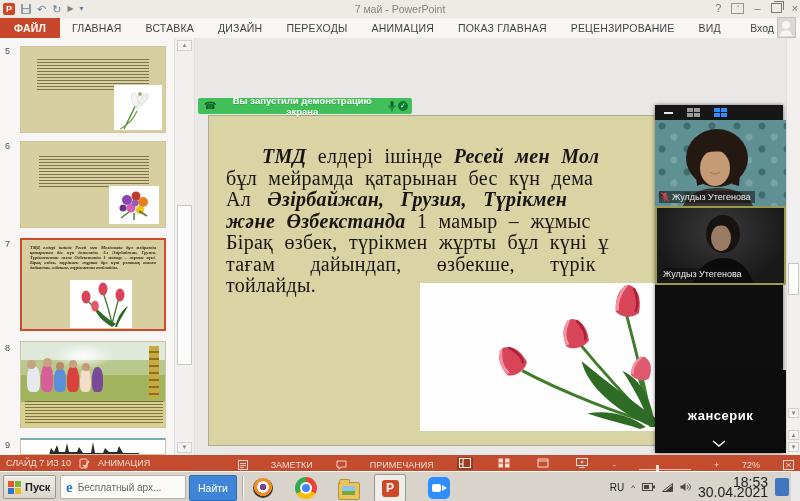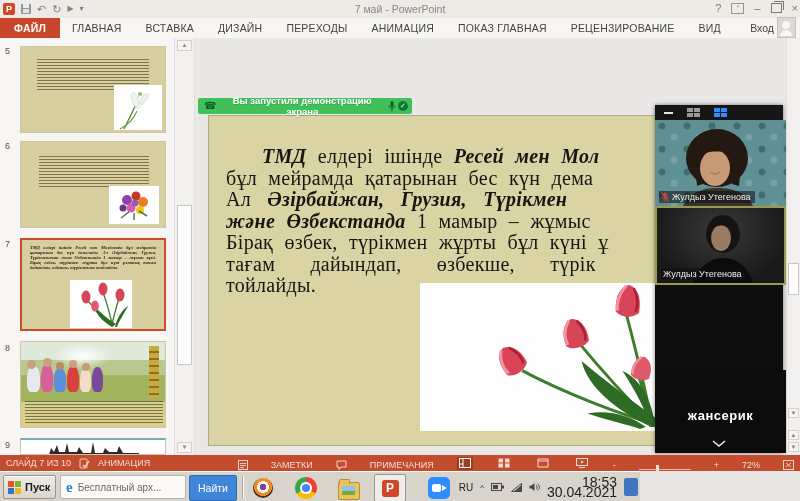--- a/index.html
+++ b/index.html
@@ -91,21 +91,21 @@
   
   #statusbar{left:0;top:455px;width:800px;height:16px;background:#c34b2e;z-index:20;display:flex;align-items:center;
              color:#f6ddd4;font-size:9px;padding:0 6px;box-sizing:border-box;gap:8px;}
   .sb-right{margin-left:auto;display:flex;align-items:flex-end;gap:23px;}
   .viewbtn{width:16px;height:13px;display:flex;align-items:center;justify-content:center;}
   .viewbtn.active{background:#a03a1f;}
   #zoomslider{width:52px;height:1px;background:#eab9a8;position:relative;}
   #zoomslider .knob{position:absolute;left:34%;top:-4px;width:3px;height:9px;background:#f6ddd4;}
   .sbicon{opacity:.95;display:flex;align-items:center;}
   
-  #taskbar{left:0;top:471px;width:640px;height:30px;background:#d8d4cb;border-top:1px solid #fdfdfb;z-index:20;}
+  #taskbar{left:0;top:471px;width:791px;height:30px;background:#d8d4cb;border-top:1px solid #fdfdfb;z-index:20;}
   #startbtn{left:3px;top:3px;width:53px;height:24px;background:linear-gradient(#efece5,#d9d5cb);
             border:1px solid #9b968d;border-radius:2px;display:flex;align-items:center;gap:4px;padding-left:4px;box-sizing:border-box;
             box-shadow:inset 0 1px 0 #fff;font-size:11px;font-weight:bold;color:#1d1d1d;}
   .winflag{width:13px;height:13px;display:grid;grid-template-columns:1fr 1fr;grid-template-rows:1fr 1fr;gap:1px;}
   .winflag i:nth-child(1){background:#e4542c;}.winflag i:nth-child(2){background:#7db72f;}
   .winflag i:nth-child(3){background:#2f74c9;}.winflag i:nth-child(4){background:#e8b921;}
   #ietask{left:60px;top:3px;width:126px;height:24px;background:#fbfaf7;border:1px solid #b8b4ab;border-radius:2px;
           display:flex;align-items:center;gap:5px;padding-left:5px;box-sizing:border-box;font-size:10px;color:#6d6861;}
   .eicon{color:#2e7cd6;font-weight:bold;font-size:15px;font-family:"Liberation Serif",serif;line-height:14px;}
   #findbtn{left:189px;top:3px;width:46px;height:24px;background:#3f86d8;border:1px solid #2b6cb8;border-radius:2px;

